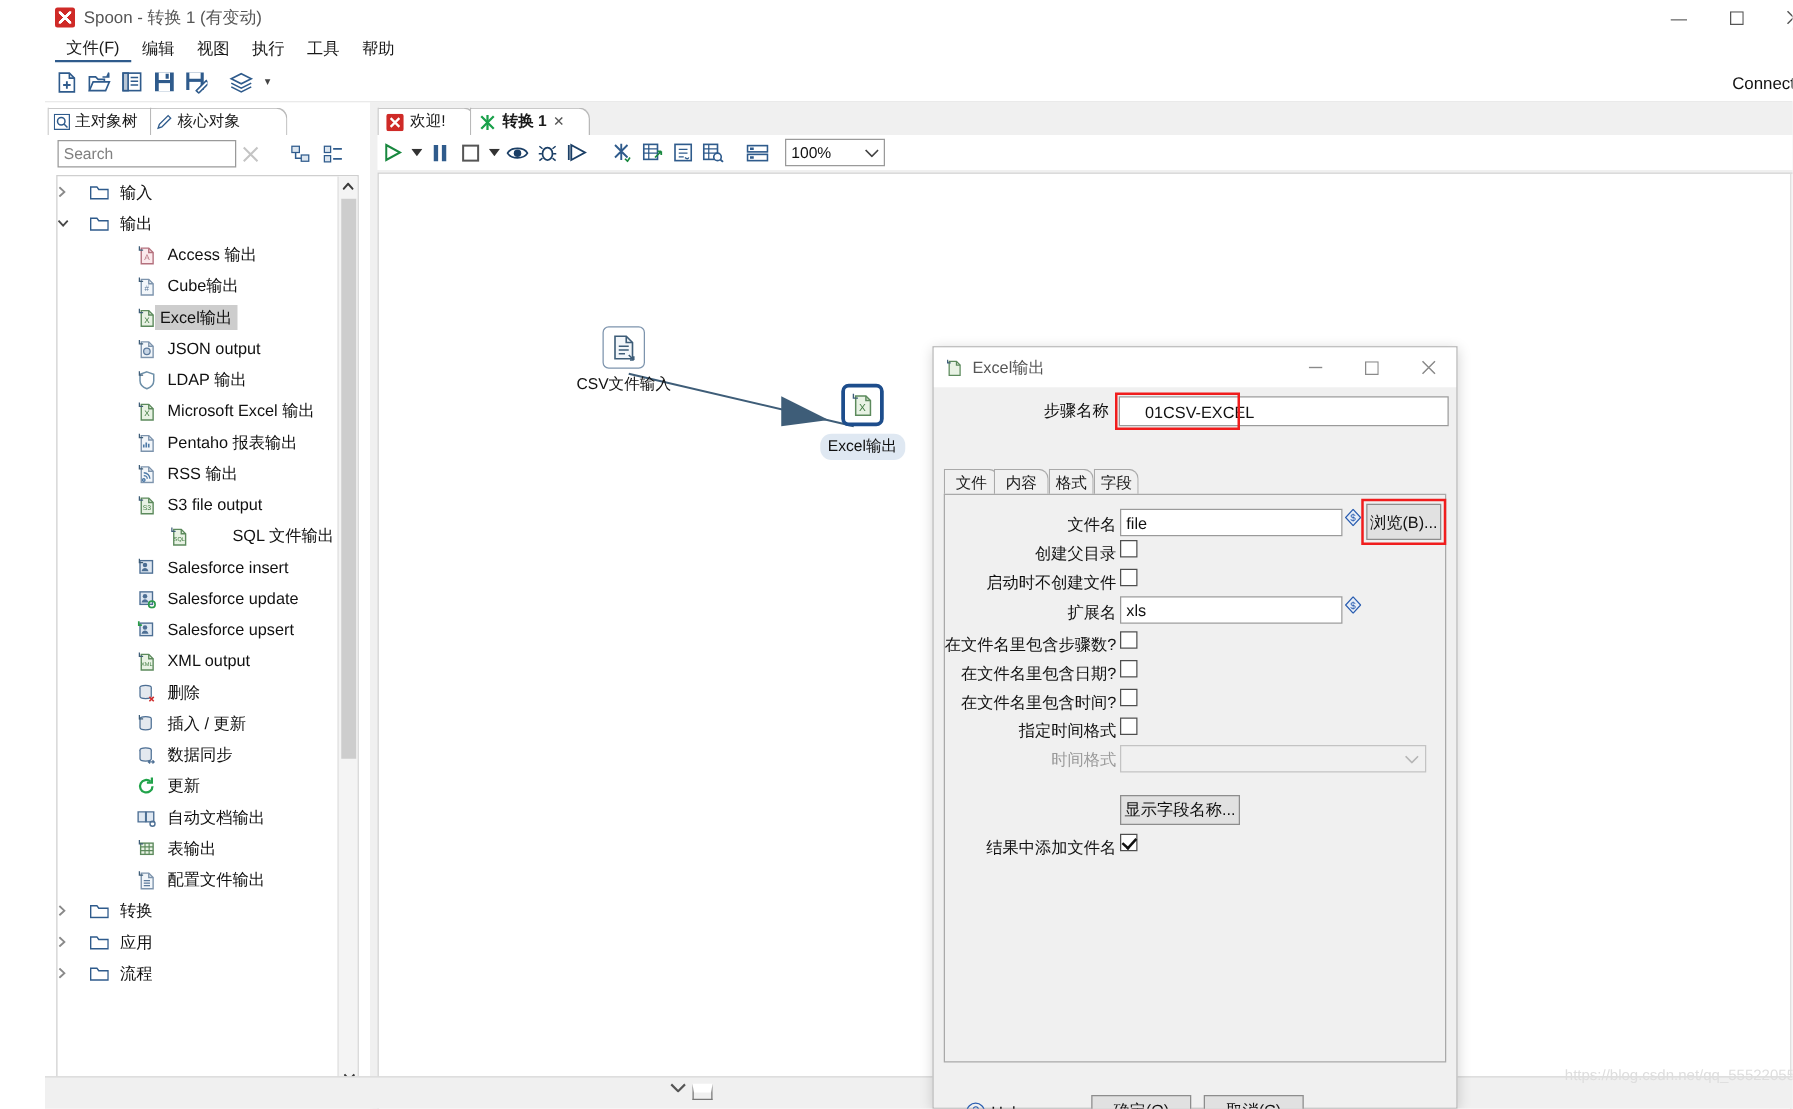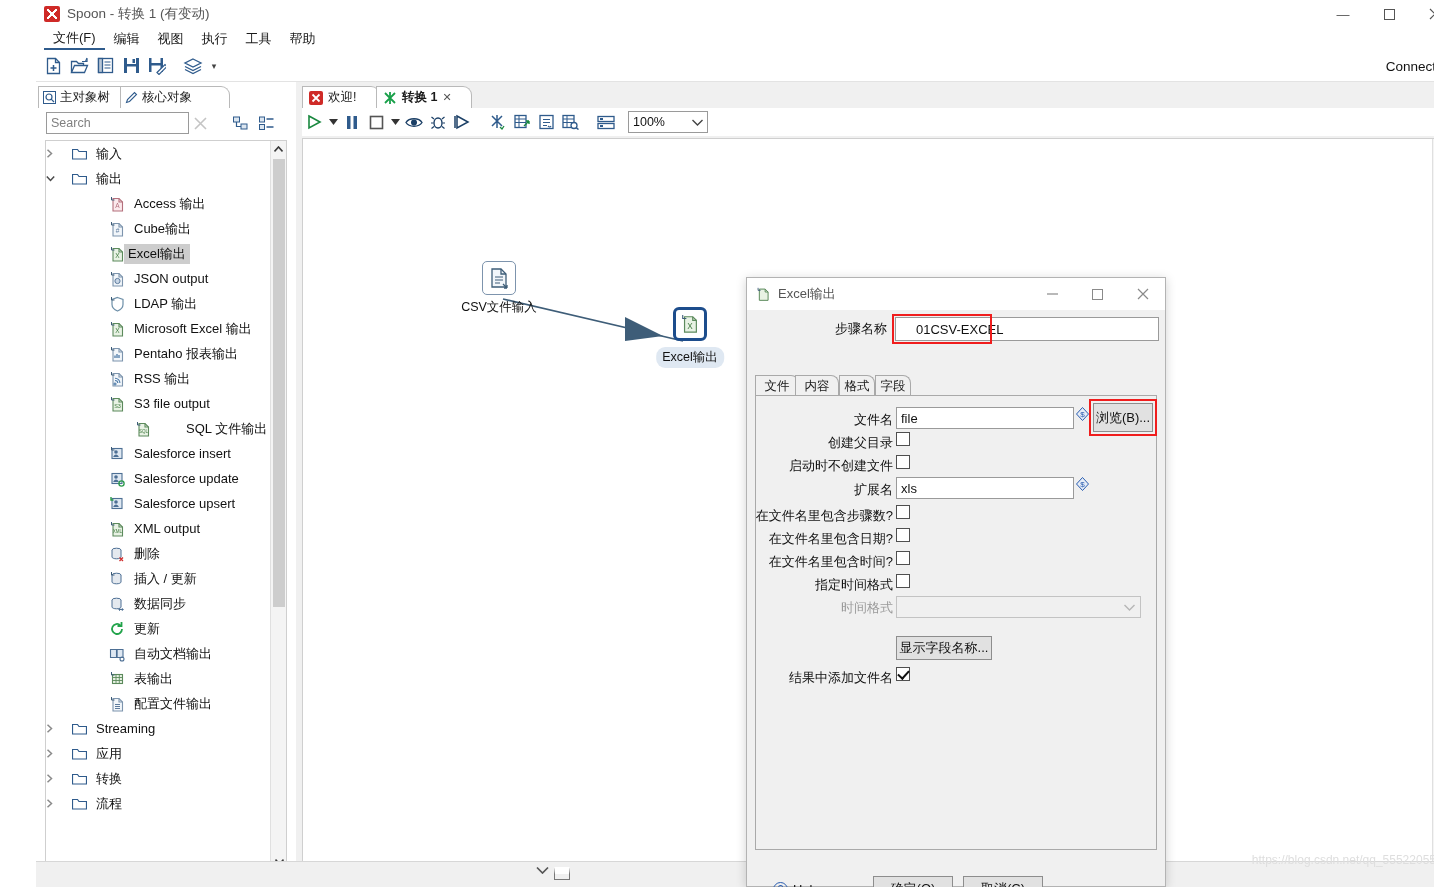--- a/index.html
+++ b/index.html
@@ -736,47 +736,34 @@
               <span class="tarrow">
                 <svg width="7" height="9" viewBox="0 0 7 9">
                   <path d="M1.5 0.8 L5.5 4.5 L1.5 8.2" fill="none" stroke="#8a8a8a" stroke-width="1.5"></path>
                 </svg>
               </span>
               <span class="ticon">
                 <svg width="15" height="13" viewBox="0 0 15 13">
                   <path d="M0.5 2.5h5l1.5 2h7.5v7.5h-14z" fill="#fff" stroke="#2f5b8c" stroke-width="1.2"></path>
                 </svg>
               </span>
-              <span class="tlabel">Streaming</span>
+              <span class="tlabel">转换</span>
             </div>
             <div class="trow">
               <span class="tarrow">
                 <svg width="7" height="9" viewBox="0 0 7 9">
                   <path d="M1.5 0.8 L5.5 4.5 L1.5 8.2" fill="none" stroke="#8a8a8a" stroke-width="1.5"></path>
                 </svg>
               </span>
               <span class="ticon">
                 <svg width="15" height="13" viewBox="0 0 15 13">
                   <path d="M0.5 2.5h5l1.5 2h7.5v7.5h-14z" fill="#fff" stroke="#2f5b8c" stroke-width="1.2"></path>
                 </svg>
               </span>
               <span class="tlabel">应用</span>
-            </div>
-            <div class="trow">
-              <span class="tarrow">
-                <svg width="7" height="9" viewBox="0 0 7 9">
-                  <path d="M1.5 0.8 L5.5 4.5 L1.5 8.2" fill="none" stroke="#8a8a8a" stroke-width="1.5"></path>
-                </svg>
-              </span>
-              <span class="ticon">
-                <svg width="15" height="13" viewBox="0 0 15 13">
-                  <path d="M0.5 2.5h5l1.5 2h7.5v7.5h-14z" fill="#fff" stroke="#2f5b8c" stroke-width="1.2"></path>
-                </svg>
-              </span>
-              <span class="tlabel">转换</span>
             </div>
             <div class="trow">
               <span class="tarrow">
                 <svg width="7" height="9" viewBox="0 0 7 9">
                   <path d="M1.5 0.8 L5.5 4.5 L1.5 8.2" fill="none" stroke="#8a8a8a" stroke-width="1.5"></path>
                 </svg>
               </span>
               <span class="ticon">
                 <svg width="15" height="13" viewBox="0 0 15 13">
                   <path d="M0.5 2.5h5l1.5 2h7.5v7.5h-14z" fill="#fff" stroke="#2f5b8c" stroke-width="1.2"></path>

